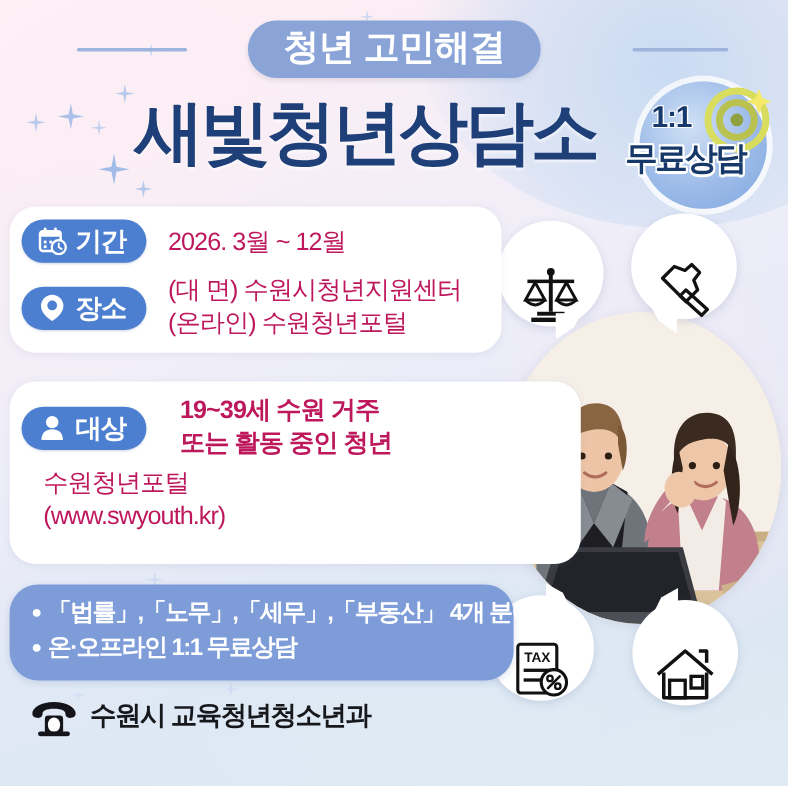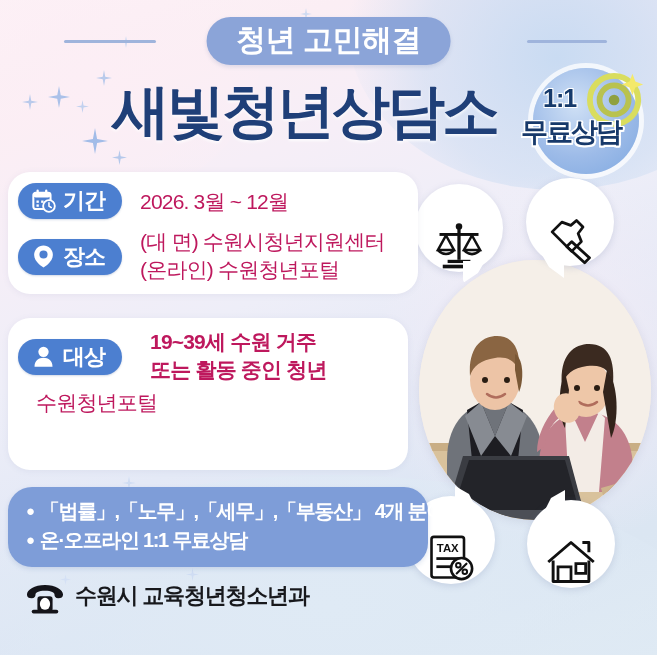--- a/index.html
+++ b/index.html
@@ -150,21 +150,21 @@
 
   
   .info-card {
     position: absolute;
     left: 8px;
     background: #ffffff;
     border-radius: 22px;
     box-shadow: 0 1px 6px rgba(120,130,170,0.10);
   }
   #card-one { top: 172px; width: 410px; height: 122px; }
-  #card-two { top: 318px; width: 400px; height: 152px; }
+  #card-two { top: 318px; width: 476px; height: 152px; }
 
   .info-row {
     position: absolute;
     display: flex;
     align-items: center;
   }
 
   .pill {
     display: inline-flex;
     align-items: center;
@@ -556,20 +556,21 @@
       </span>
       <span class="info-value bold" style="margin-left:28px; margin-top:-2px;">
         <span class="line">19~39세 수원 거주</span>
         <span class="line">또는 활동 중인 청년</span>
       </span>
     </div>
 
     <div class="info-row" style="left:10px; top:74px;">
       <span class="info-value" style="margin-left:18px; margin-top:-3px;">
         <span class="line">수원청년포털</span>
+        <span class="line">(www.swyouth.kr)</span>
       </span>
     </div>
   </div>
 
   <div id="bullets-box">
     <div class="bullet-line">
       <span class="bullet-dot">●</span>
       <span>「법률」,「노무」,「세무」,「부동산」 4개 분야</span>
     </div>
     <div class="bullet-line">

